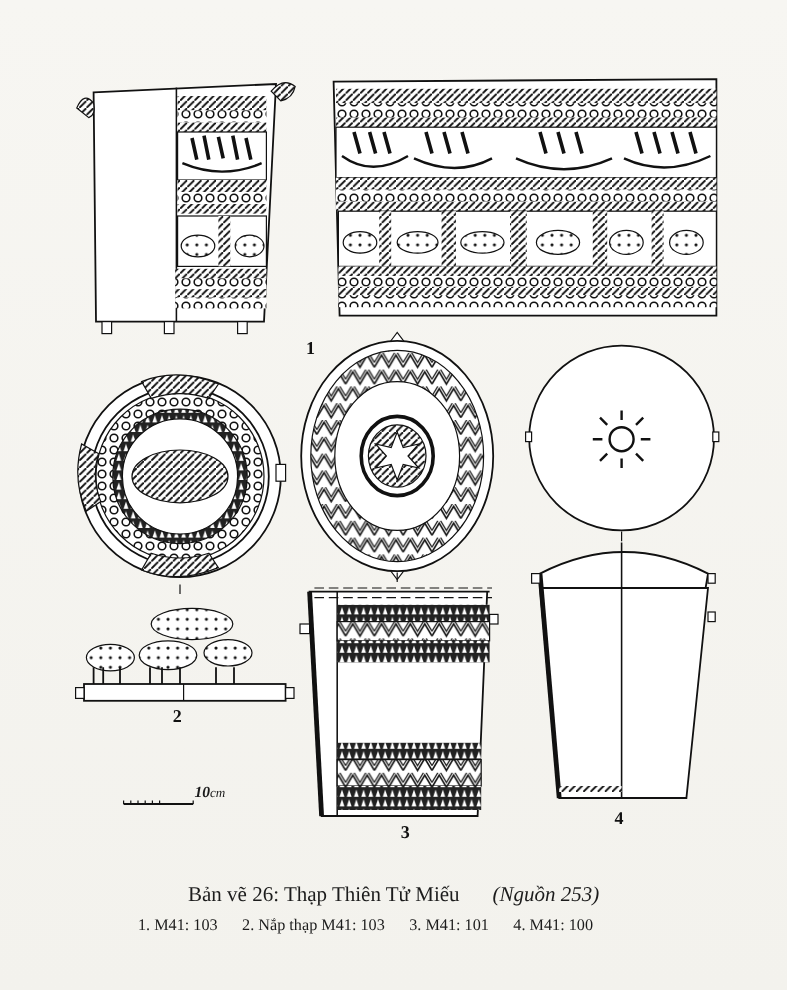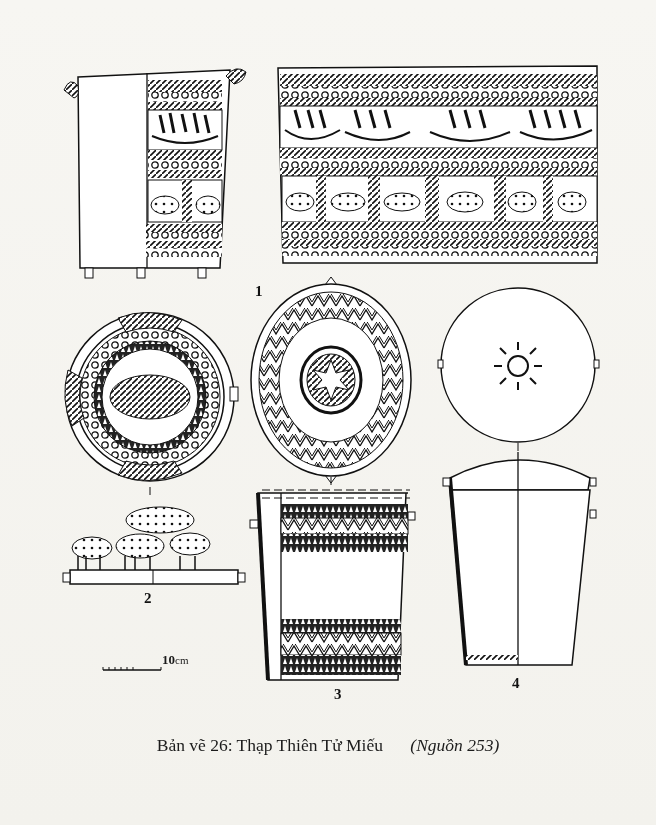--- a/index.html
+++ b/index.html
@@ -4,21 +4,21 @@
 <style>
   html,body{margin:0;padding:0;}
   body{width:656px;height:825px;background:#f6f5f1;position:relative;overflow:hidden;font-family:"Liberation Serif","DejaVu Serif",serif;color:#1a1a1a;}
   .page{position:absolute;left:0;top:0;width:656px;height:825px;background:linear-gradient(180deg,#f7f6f2 0%,#f3f2ed 100%);}
   svg{position:absolute;left:0;top:0;}
   .lbl{position:absolute;font-family:"Liberation Serif",serif;font-weight:bold;font-size:15px;color:#111;}
   .caption{position:absolute;left:0;width:656px;text-align:center;top:735px;font-size:17.5px;color:#1c1c1c;}
   .caption i{font-style:italic;margin-left:23px;}
   .items{position:absolute;left:115px;top:763px;font-size:13.5px;color:#1c1c1c;white-space:nowrap;}
   .items span{margin-right:17px;}
-  .scale{position:absolute;left:103px;top:655px;font-size:13px;font-weight:bold;}
+  .scale{position:absolute;left:103px;top:655px;font-size:13px;font-weight:bold;font-style:italic;}
   .scale small{font-weight:normal;font-size:11px;}
 </style>
 </head>
 <body>
 
 <div class="page">
 
 <svg width="656" height="825" viewBox="0 0 656 825">
   <defs>
     <pattern id="hatch" width="6" height="6" patternUnits="userSpaceOnUse">
@@ -198,14 +198,20 @@
 
 <div class="scale" style="left:162px;top:652px;">
   <span>10</span><small>cm</small>
 </div>
 
 <div class="caption">
   <span>Bản vẽ 26: Thạp Thiên Tử Miếu</span>
   <i>(Nguồn 253)</i>
 </div>
 
+<div class="items">
+  <span>1. M41: 103</span>
+  <span>2. Nắp thạp M41: 103</span>
+  <span>3. M41: 101</span>
+  <span>4. M41: 100</span>
+</div>
 
 </div>
 
 </body></html>

